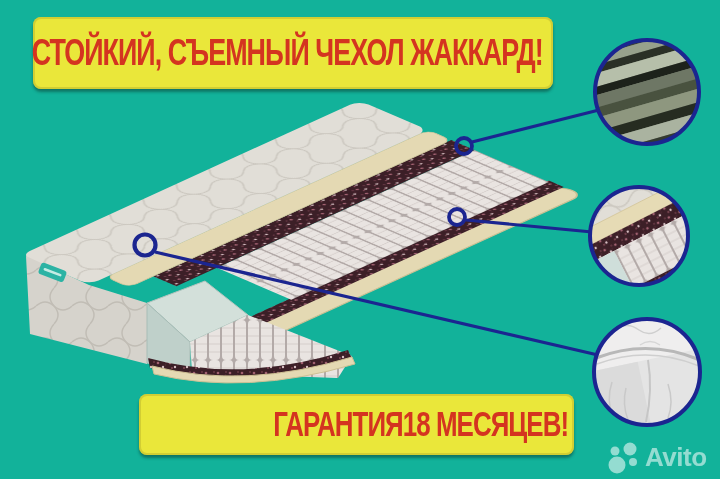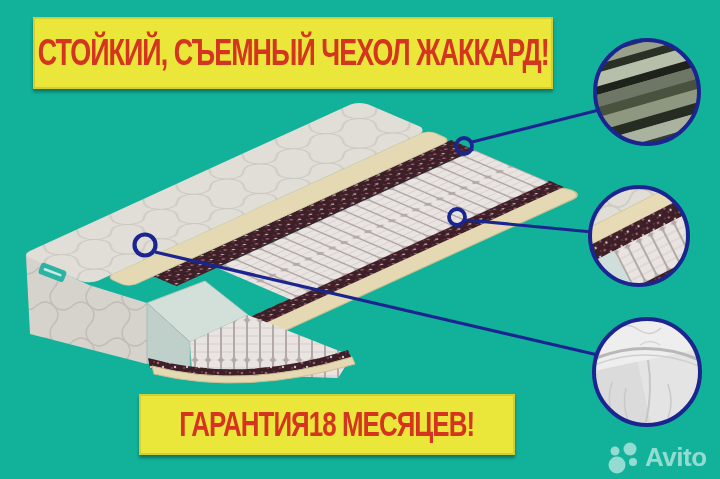--- a/index.html
+++ b/index.html
@@ -1,26 +1,26 @@
 <!DOCTYPE html>
 <html><head>
 <meta charset="utf-8">
 <style>
   html,body{margin:0;padding:0;background:#0e8f7e;}
   .stage{position:relative;width:720px;height:479px;overflow:hidden;
          background:#12b29a;font-family:"Liberation Sans",sans-serif;}
   .stage svg.scene{position:absolute;left:0;top:0;}
-  .banner{position:absolute;background:#eae73a;border-radius:0;
-          display:flex;align-items:center;justify-content:center;
+  .banner{position:absolute;background:#eae73a;border-radius:8px;
+          display:flex;align-items:center;justify-content:flex-end;
           box-shadow:0 3px 3px rgba(10,45,35,.45), inset 0 0 0 2px rgba(190,185,45,.55);}
   .banner span{display:inline-block;white-space:nowrap;color:#d43420;font-weight:bold;
                transform:scale(.96,1.32);letter-spacing:-1px;}
   .banner.top{left:33px;top:17px;width:520px;height:72px;}
   .banner.top span{font-size:28px;}
-  .banner.bottom{left:139px;top:394px;width:376px;height:61px;}
+  .banner.bottom{left:139px;top:394px;width:435px;height:61px;}
   .banner.bottom span{font-size:27px;}
   .watermark{position:absolute;left:606px;top:441px;display:flex;
              gap:3px;color:rgba(255,255,255,0.55);}
   .watermark .wm-text{font-size:26px;font-weight:bold;letter-spacing:-0.5px;line-height:32px;}
 </style>
 </head>
 <body>
 
 <div class="stage">
 

